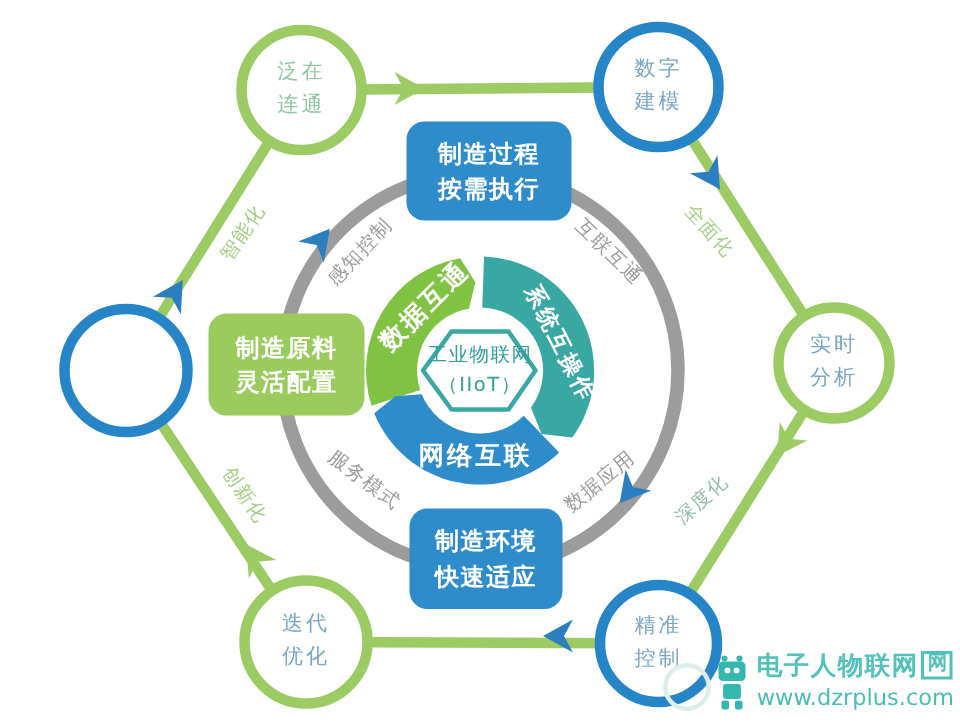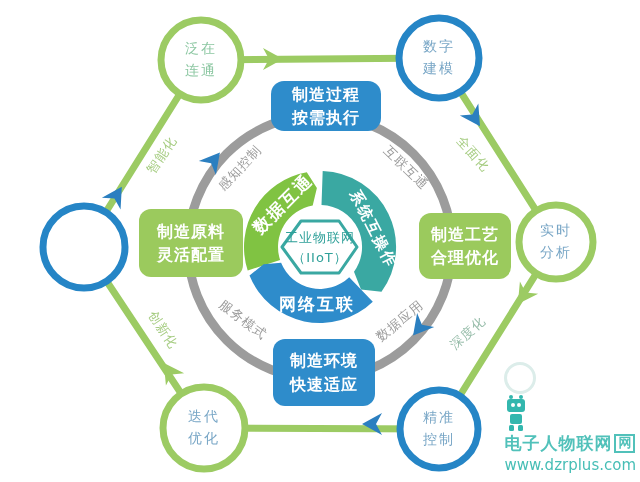--- a/index.html
+++ b/index.html
@@ -26,21 +26,21 @@
   
   .edge-label{font-size:13px;letter-spacing:1px;color:#A5CC80;}
   .edge-label.teal{color:#96BCA9;}
   
   .seg-label{color:#fff;font-weight:bold;letter-spacing:2px;}
   .seg-data{font-size:17px;}
   .seg-sys{font-size:15px;}
   .seg-net{font-size:17px;}
   .hex-label{font-size:13px;font-weight:normal;color:#2FA099;line-height:1.5;letter-spacing:1px;}
   
-  .wm{position:absolute;right:4px;bottom:8px;display:flex;align-items:flex-start;color:#33B7AE;flex-direction:column;}
+  .wm{position:absolute;right:4px;bottom:8px;display:flex;align-items:flex-end;color:#33B7AE;}
   .wm-swirl{width:26px;height:26px;border:3px solid #DCEDEA;border-radius:50%;margin-right:2px;}
   .wm-robot{margin-right:4px;}
   .wm-text{display:flex;flex-direction:column;align-items:flex-start;}
   .wm-brandrow{display:flex;align-items:center;}
   .wm-brand{font-size:17px;font-weight:bold;letter-spacing:1px;opacity:.85;}
   .wm-mark{display:inline-block;border:2px solid #33B7AE;padding:0 2px;margin-left:2px;font-size:13px;font-weight:bold;line-height:1.15;opacity:.85;}
   .wm-url{font-size:15px;font-weight:normal;opacity:.9;margin-top:1px;}
 </style>
 </head>
 <body>
@@ -85,24 +85,22 @@
 
     <g stroke="none">
       <path d="M 247.7,270.5 A 76,76 0 0 1 306.8,172.2 L 316.9,188.1 L 312.7,205.6 A 42,42 0 0 0 280.1,260.0 Z" fill="#80C342"></path>
       <path d="M 322.7,171.0 A 76,76 0 0 1 381.5,291.7 L 361.0,289.4 L 354.0,271.7 A 42,42 0 0 0 321.5,205.0 Z" fill="#3AA8A2"></path>
       <path d="M 372.8,301.7 A 76,76 0 0 1 249.5,275.5 L 263.6,264.2 L 281.1,262.8 A 42,42 0 0 0 349.2,277.2 Z" fill="#2E8CCB"></path>
     </g>
 
     <path d="M 282,247 L 301,221 L 339,221 L 357,247 L 339,273 L 301,273 Z" fill="#ffffff" stroke-width="3" stroke-linejoin="round" stroke="#3AA8A2"></path>
   </svg>
 
-  <div class="box bg-blue" style="left:271px;top:81px;width:110px;height:50px;border-radius:13px;">制造过程
+  <div class="box bg-blue" style="left:271px;top:81px;width:110px;height:66px;">制造过程
 按需执行</div>
-  <div class="box bg-green" style="left:419px;top:213px;width:92px;height:66px;">制造工艺
-合理优化</div>
   <div class="box bg-blue" style="left:273px;top:339px;width:102px;height:67px;">制造环境
 快速适应</div>
   <div class="box bg-green" style="left:139px;top:209px;width:104px;height:68px;">制造原料
 灵活配置</div>
 
   <div class="lbl node-label t-green" style="left:201px;top:60px;">泛在
 连通</div>
   <div class="lbl node-label t-blue" style="left:439px;top:58px;text-align:center;">数字
 建模</div>
   <div class="lbl node-label t-blue" style="left:556px;top:242px;">实时

